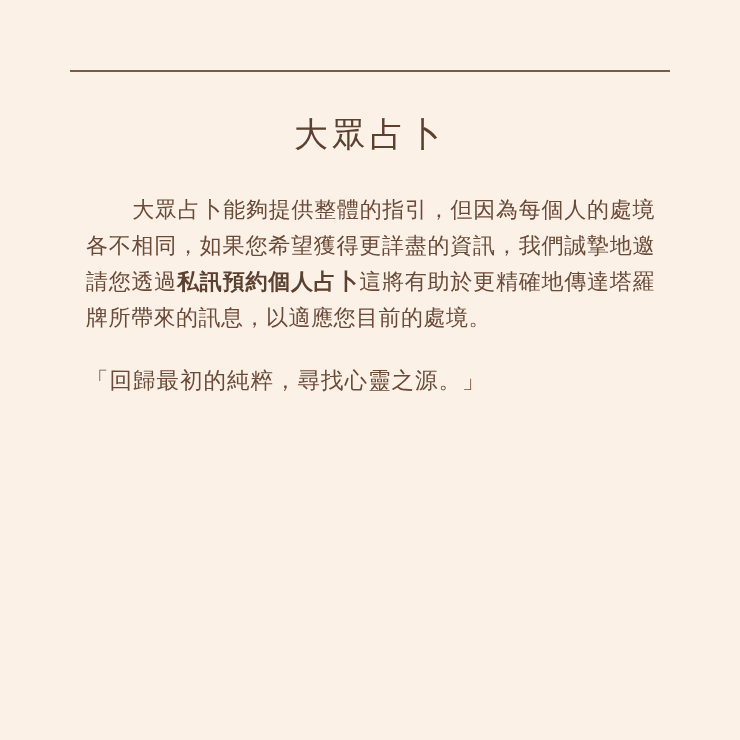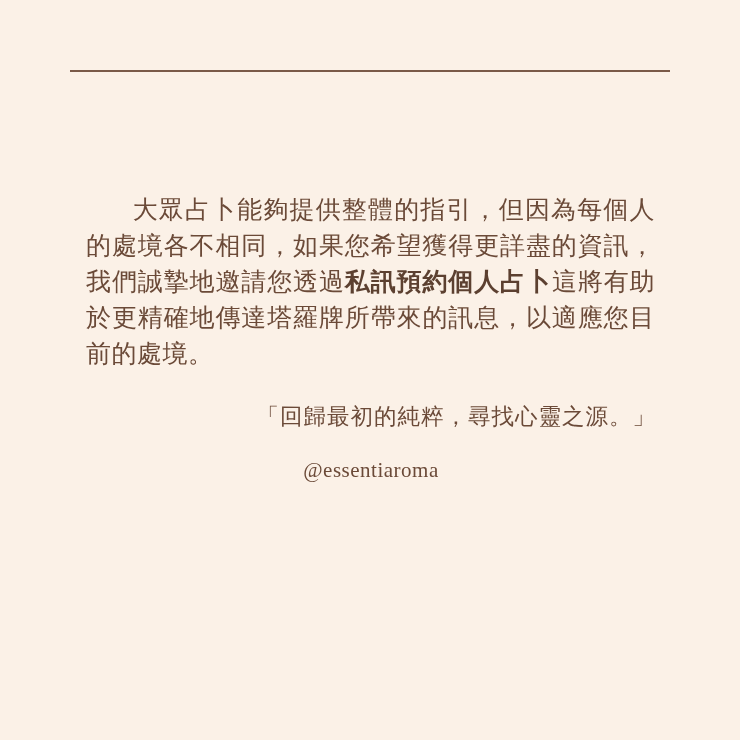--- a/index.html
+++ b/index.html
@@ -40,38 +40,38 @@
     color: #5c4030;
     font-weight: 400;
   }
   .content {
     position: absolute;
     top: 192px;
     left: 86px;
     width: 570px;
   }
   .para {
-    font-size: 25px;
+    font-size: 22px;
     line-height: 36px;
     color: #6b4a38;
     letter-spacing: 0.5px;
     text-align: justify;
     margin: 0 1px 22px 0;
   }
   .para .indent {
     display: inline-block;
     width: 46px;
   }
   .emph {
     font-weight: bold;
     color: #5c4030;
   }
   .quote {
     margin-top: 28px;
-    text-align: right;
+    text-align: left;
     font-size: 22.5px;
     line-height: 34px;
     color: #6b4a38;
     letter-spacing: 1px;
   }
   .handle {
     margin-top: 24px;
     text-align: center;
     font-size: 21px;
     color: #6b4a38;
@@ -79,26 +79,26 @@
     letter-spacing: 0.5px;
   }
 </style>
 </head>
 <body>
 
 <div class="page">
 
   <div class="top-rule"></div>
 
+  <div class="title">大眾占卜</div>
 
   <div class="content">
 
     <p class="para">
       <span class="indent"></span><span>大眾占卜能夠提供整體的指引，但因為每個人的處境各不相同，如果您希望獲得更詳盡的資訊，我們誠摯地邀請您透過</span><span class="emph">私訊預約個人占卜</span><span>這將有助於更精確地傳達塔羅牌所帶來的訊息，以適應您目前的處境。</span>
     </p>
 
 
     <div class="quote">「回歸最初的純粹，尋找心靈之源。」</div>
 
-    <div class="handle">@essentiaroma</div>
 
   </div>
 </div>
 
 </body></html>

